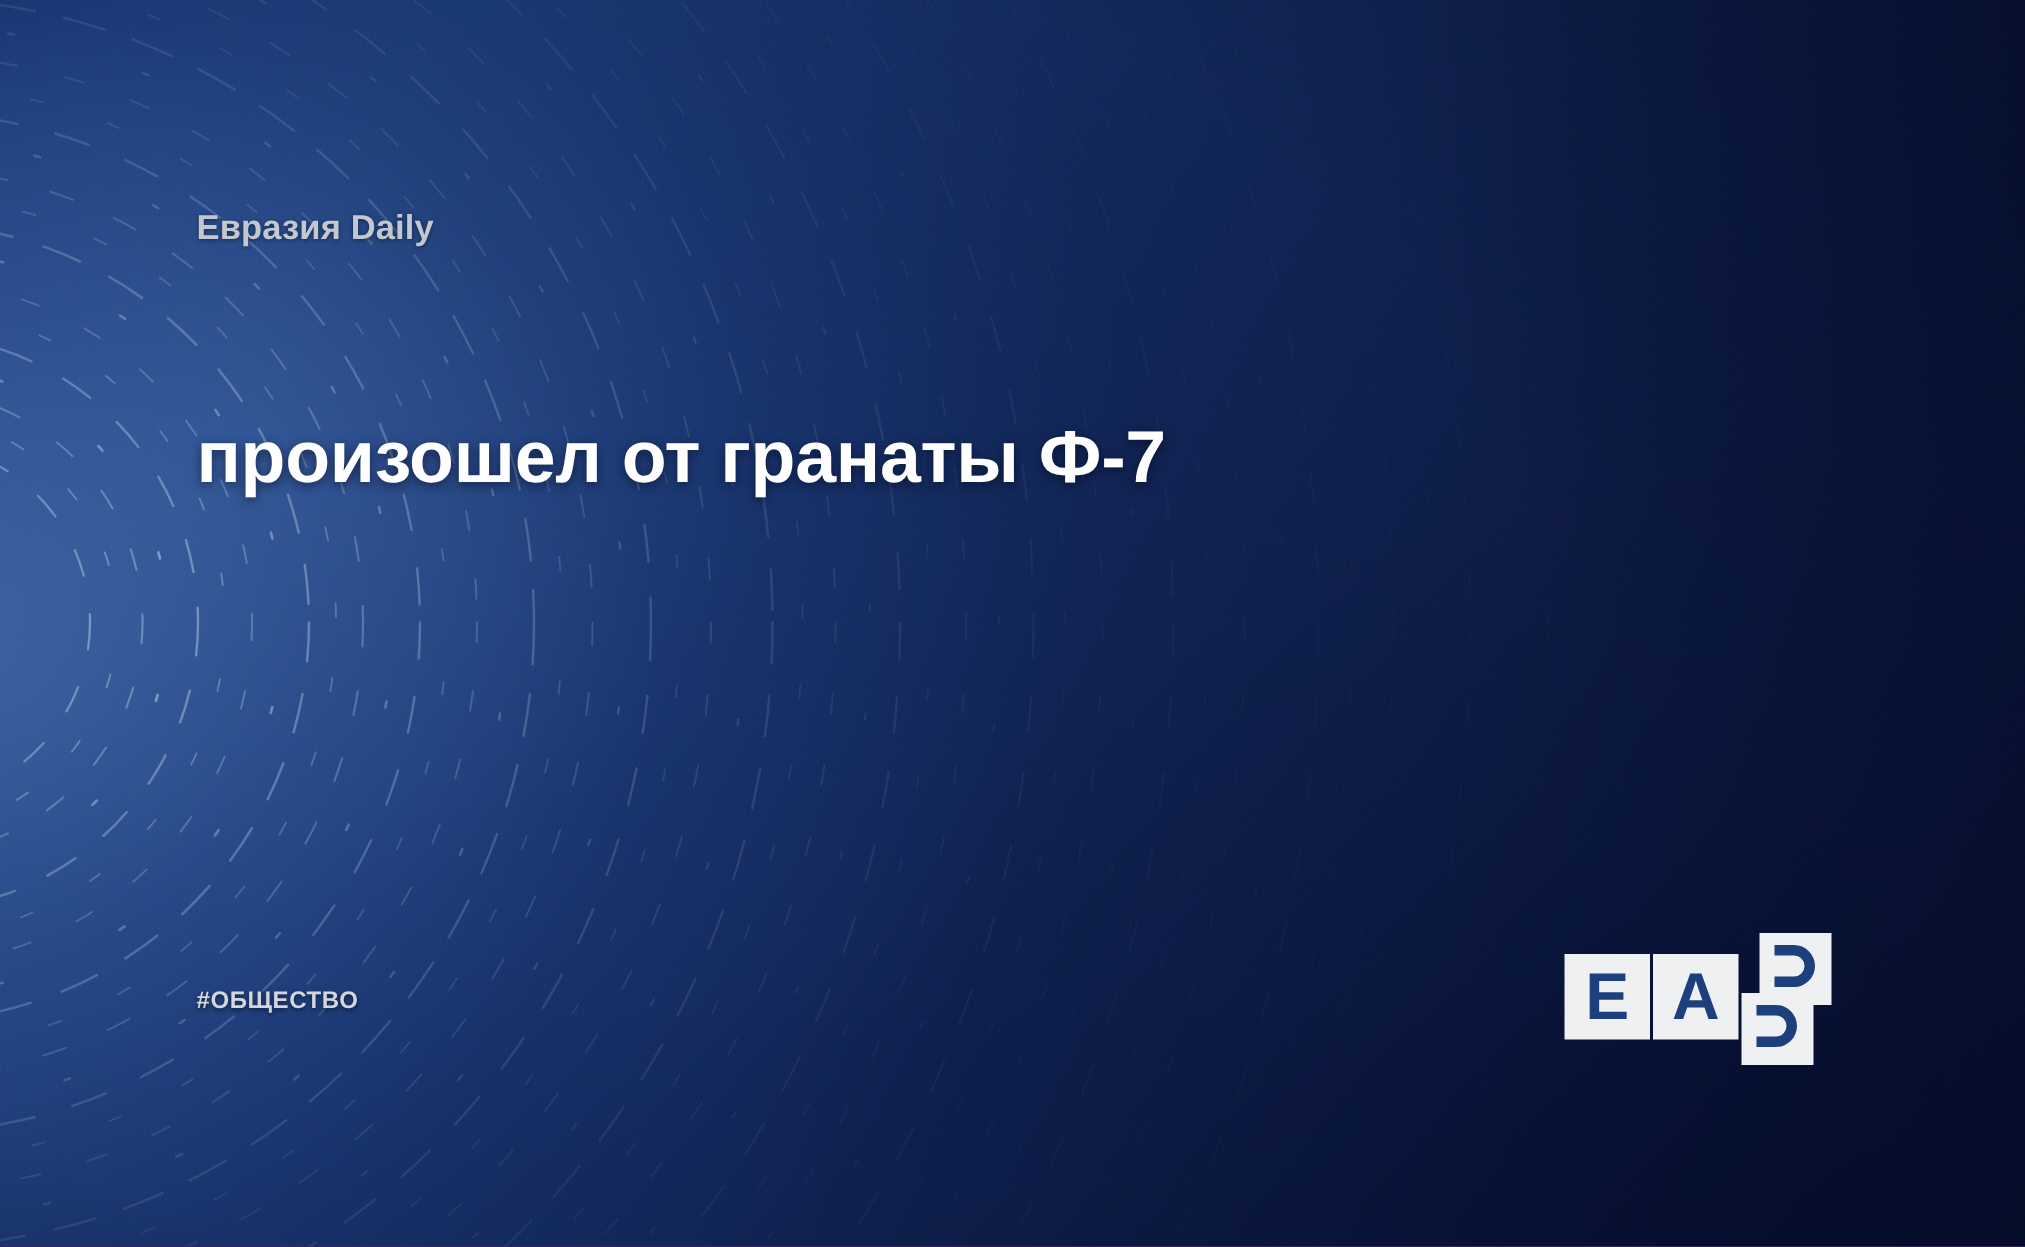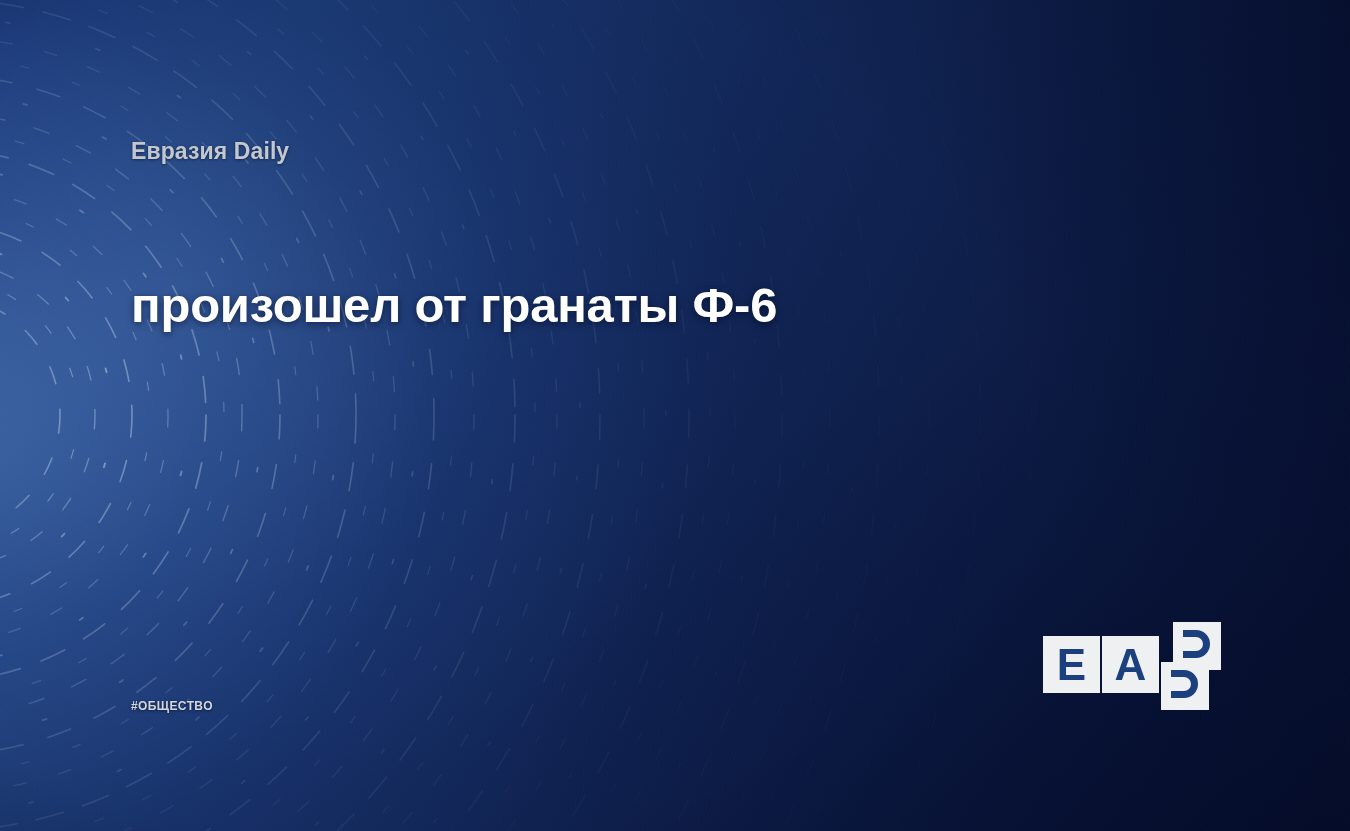--- a/index.html
+++ b/index.html
@@ -122,22 +122,22 @@
     line-height: 75px;
     letter-spacing: -0.2px;
     color: #ffffff;
     text-shadow: 0 2px 7px rgba(2,8,28,0.55);
   }
   #headline .hl-line { display: block; white-space: nowrap; }
 
   #tag {
     position: absolute;
     left: 131px;
-    top: 699px;
-    font-size: 12px;
+    top: 659px;
+    font-size: 16px;
     font-weight: bold;
     letter-spacing: 0.4px;
     color: #d2d6de;
     text-shadow: 0 1px 3px rgba(0,0,0,0.5);
     white-space: nowrap;
   }
 
   
   #logo {
     position: absolute;
@@ -256,21 +256,21 @@
 
     <div id="grain"></div>
     <div id="vignette"></div>
   </div>
 
   <div id="content">
 
     <div id="brand">Евразия Daily</div>
 
     <h1 id="headline">
-      <span class="hl-line">произошел от гранаты Ф-6</span>
+      <span class="hl-line">произошел от гранаты Ф-7</span>
     </h1>
 
     <div id="tag">#ОБЩЕСТВО</div>
 
     <div id="logo">
 
       <div class="logo-tile" id="tile-e">
         <span class="logo-letter">E</span>
       </div>
 

